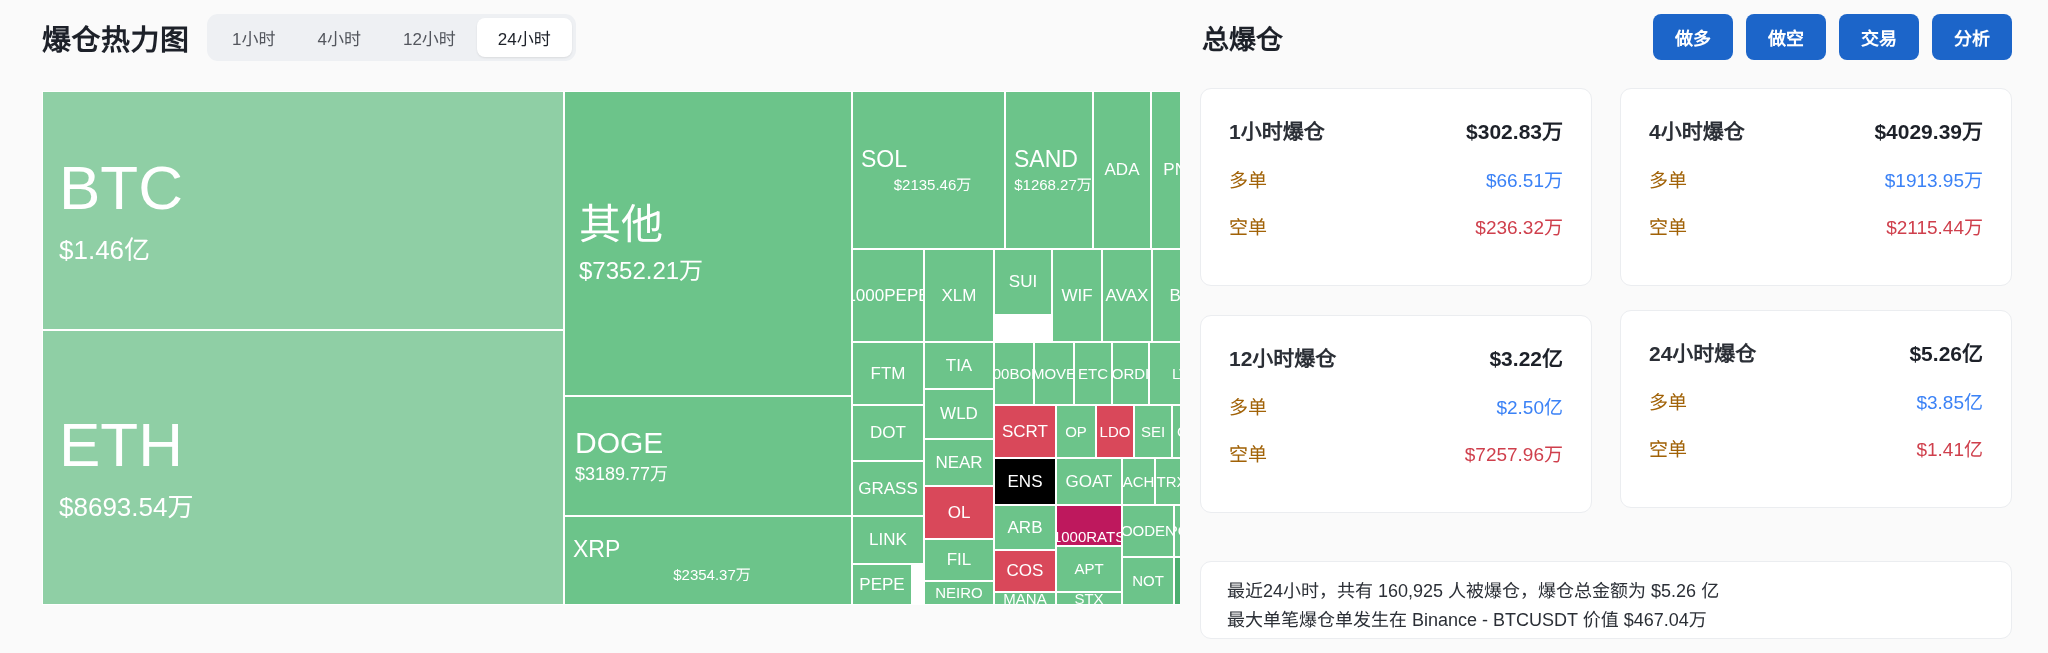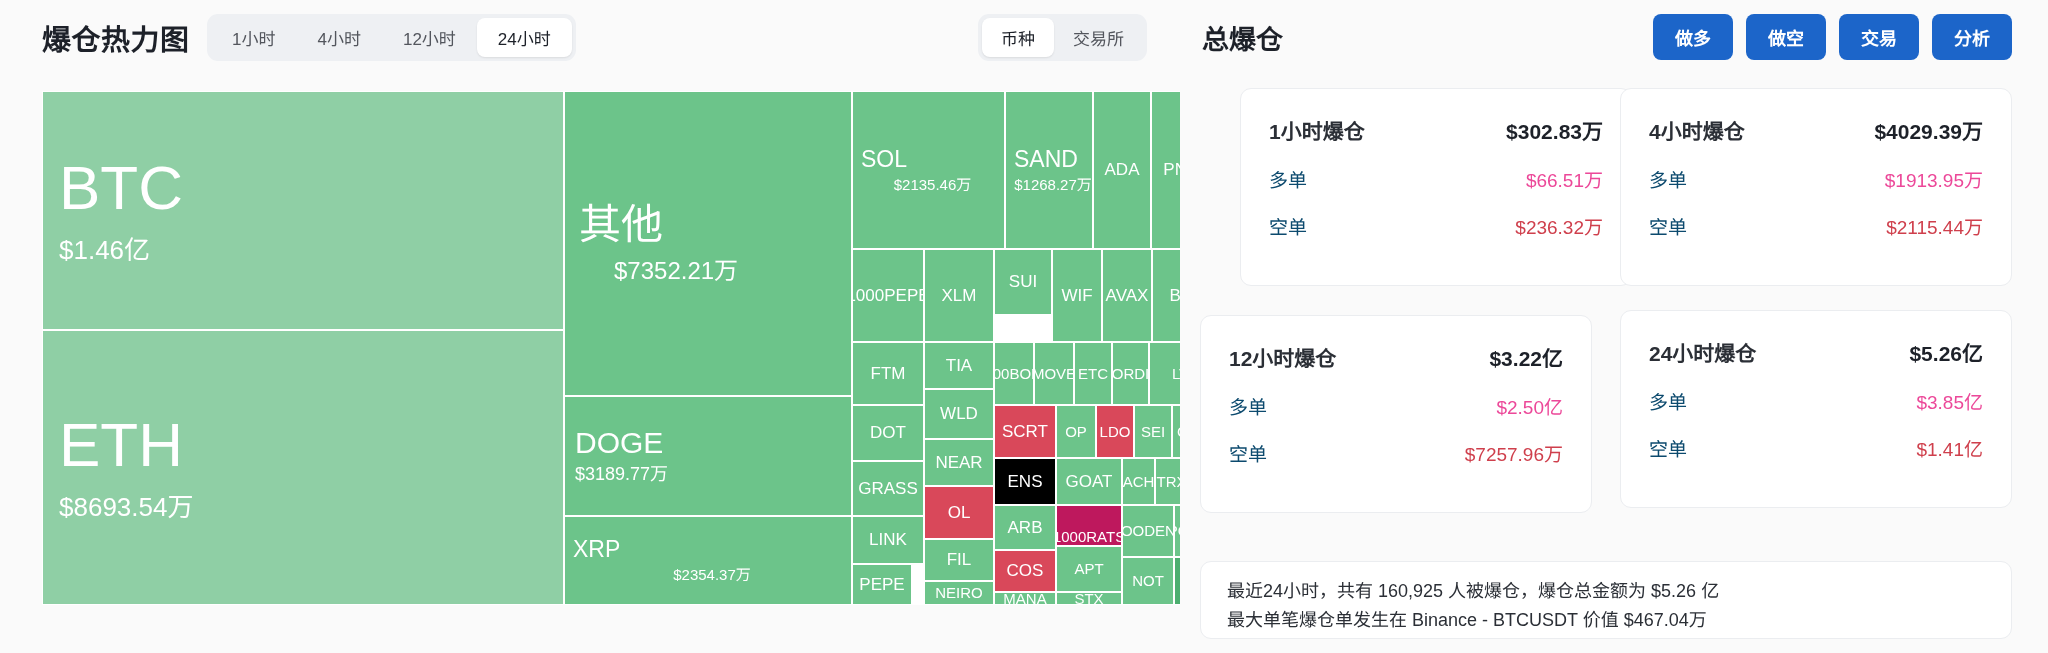--- a/index.html
+++ b/index.html
@@ -66,21 +66,21 @@
   }
   .tile .vl{white-space:normal;line-height:1.15;}
 
   
   .tile.big{justify-content:center;padding-left:16px;}
   .tile.big .nm{font-size:62px;margin-bottom:16px;}
   .tile.big .vl{font-size:26px;}
 
   .tile.med{justify-content:center;padding-left:14px;}
   .tile.med .nm{font-size:42px;margin-bottom:10px;}
-  .tile.med .vl{font-size:24px;margin-left:35px;}
+  .tile.med .vl{font-size:24px;}
 
   .tile.sm{justify-content:center;padding-left:10px;}
   .tile.sm .nm{font-size:30px;margin-bottom:6px;}
   .tile.sm .vl{font-size:18px;}
 
   .tile.xs{justify-content:center;padding-left:8px;}
   .tile.xs .nm{font-size:23px;margin-bottom:5px;}
   .tile.xs .vl{font-size:15px;text-align:center;}
 
   .tile.tiny{align-items:center;justify-content:center;padding:0 2px;}
@@ -93,23 +93,23 @@
   .cards{position:absolute;left:1200px;top:88px;width:812px;}
   .card{
     position:absolute;box-sizing:border-box;
     background:#ffffff;border:1px solid #ebedf0;border-radius:11px;
     padding:26px 28px 22px 28px;
   }
   .crow{display:flex;justify-content:space-between;align-items:baseline;}
   .crow+.crow{margin-top:20px;}
   .c-head .lbl{font-size:21px;font-weight:700;color:#2b2f36;}
   .c-head .val{font-size:21px;font-weight:700;color:#1d2129;}
-  .c-sub .lbl{font-size:19px;color:#0c4a6e;}
+  .c-sub .lbl{font-size:19px;color:#a16207;}
   .c-sub .val{font-size:19px;font-weight:400;}
-  .up{color:#ec4899;}
+  .up{color:#3b82f6;}
   .down{color:#cf3f4c;}
 
   .summary{
     position:absolute;left:1200px;top:561px;width:812px;height:78px;
     box-sizing:border-box;background:#ffffff;border:1px solid #ebedf0;
     border-radius:11px;padding:15px 26px;
   }
   .summary p{margin:0;font-size:18px;color:#2b2f36;line-height:1.62;white-space:nowrap;}
 </style>
 </head>
@@ -120,24 +120,20 @@
   <div class="hdr">
     <div class="title">爆仓热力图</div>
 
     <div class="seg range" id="range-seg">
         <button class="seg-btn">1小时</button>
         <button class="seg-btn">4小时</button>
         <button class="seg-btn">12小时</button>
         <button class="seg-btn active">24小时</button>
       </div>
 
-    <div class="seg mode" id="mode-seg">
-        <button class="seg-btn active">币种</button>
-        <button class="seg-btn">交易所</button>
-      </div>
 
     <div class="subtitle">总爆仓</div>
 
     <div class="actions" id="actions">
         <button class="act-btn">做多</button>
         <button class="act-btn">做空</button>
         <button class="act-btn">交易</button>
         <button class="act-btn">分析</button>
       </div>
   </div>
@@ -294,21 +290,21 @@
       <div class="tile micro" style="left: 1014px; top: 501px; width: 66px; height: 13px; background: rgb(108, 196, 138);">
         <div class="nm">STX</div>
       </div>
       <div class="tile micro" style="left: 1080px; top: 466px; width: 52px; height: 48px; background: rgb(108, 196, 138);">
         <div class="nm">NOT</div>
       </div>
       <div class="tile micro" style="left: 1132px; top: 466px; width: 48px; height: 48px; background: rgb(76, 174, 111);"></div>
     </div>
 
   <div class="cards" id="cards">
-      <div class="card" style="left: 0px; top: 0px; width: 392px; height: 198px; margin-left: 40px;">
+      <div class="card" style="left: 0px; top: 0px; width: 392px; height: 198px;">
         <div class="crow c-head">
           <span class="lbl">1小时爆仓</span>
           <span class="val">$302.83万</span>
         </div>
         <div class="crow c-sub">
           <span class="lbl">多单</span>
           <span class="val up">$66.51万</span>
         </div>
         <div class="crow c-sub">
           <span class="lbl">空单</span>

